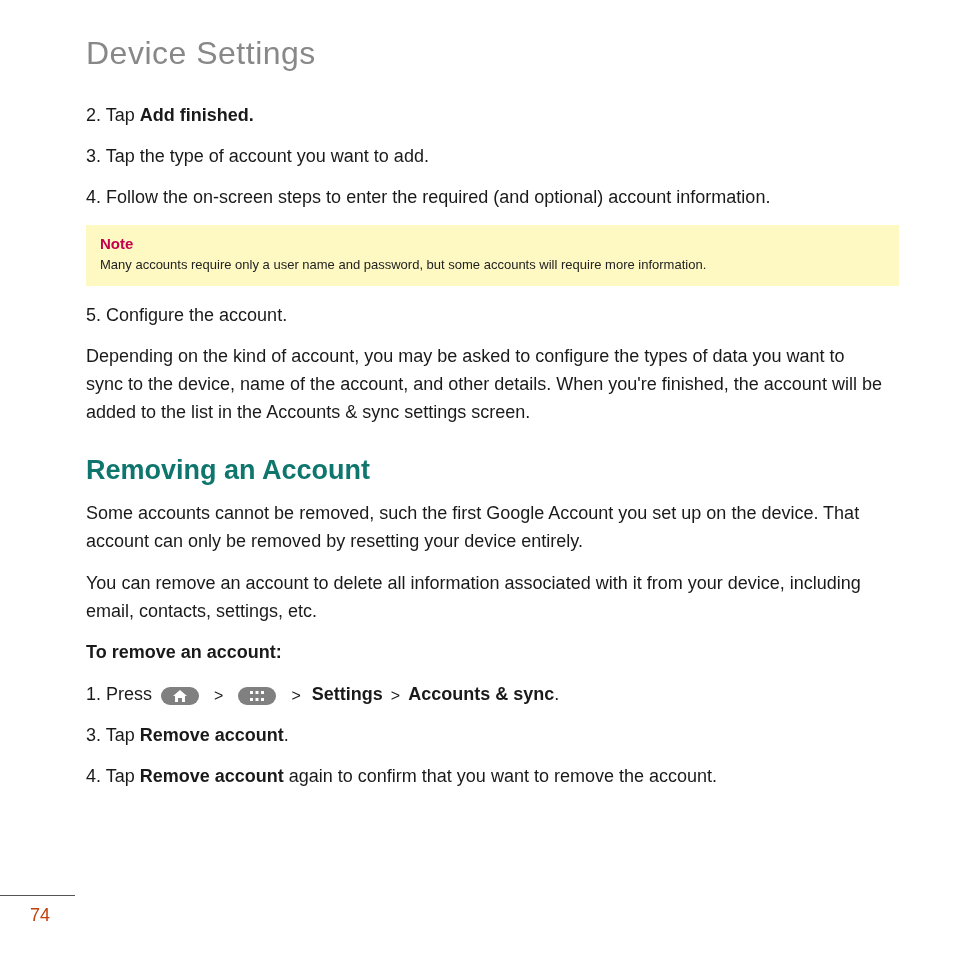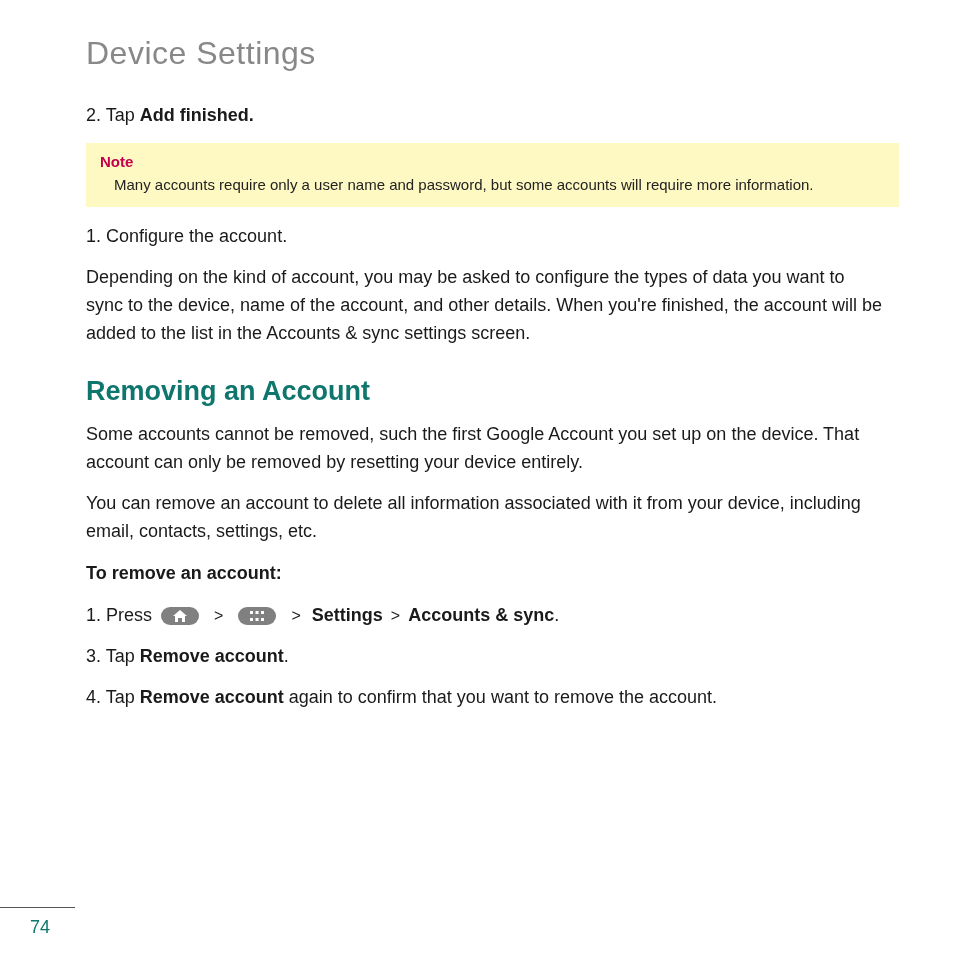--- a/index.html
+++ b/index.html
@@ -36,24 +36,23 @@
     padding: 10px 14px 12px 14px;
     margin: 14px 0 16px 0;
   }
   .note-title {
     color: #c4004d;
     font-weight: 700;
     font-size: 15px;
     margin-bottom: 4px;
   }
   .note-text {
-    font-size: 15px;
+    font-size: 13px;
     color: #222;
     line-height: 1.4;
-    margin-left: 14px;
   }
   .para {
     font-size: 18px;
     line-height: 1.55;
     margin: 0 16px 14px 0;
   }
   .section-heading {
     color: #0f766e;
     font-size: 27px;
     font-weight: 600;
@@ -71,23 +70,23 @@
   }
   .key-icon svg {
     position: absolute;
     left: 50%;
     top: 50%;
     transform: translate(-50%,-50%);
   }
   .page-number {
     position: absolute;
     left: 30px;
-    bottom: 16px;
+    bottom: 28px;
     font-size: 18px;
-    color: #0f766e;
+    color: #c2410c;
   }
   .page-number::before {
     content: "";
     position: absolute;
     left: -30px;
     top: -10px;
     width: 75px;
     border-top: 1px solid #555;
   }
   .sep {
@@ -100,28 +99,30 @@
 <body>
 
 <div class="page">
 
   <h1 class="page-title">Device Settings</h1>
 
   <p class="step">
     <span>2. Tap </span><b>Add finished.</b>
   </p>
 
+  <p class="step">3. Tap the type of account you want to add.</p>
 
+  <p class="step">4. Follow the on-screen steps to enter the required (and optional) account information.</p>
 
   <div class="note-box">
     <div class="note-title">Note</div>
     <div class="note-text">Many accounts require only a user name and password, but some accounts will require more information.</div>
   </div>
 
-  <p class="step">1. Configure the account.</p>
+  <p class="step">5. Configure the account.</p>
 
   <p class="para">Depending on the kind of account, you may be asked to configure the types of data you want to sync to the device, name of the account, and other details. When you're finished, the account will be added to the list in the Accounts &amp; sync settings screen.</p>
 
   <h2 class="section-heading">Removing an Account</h2>
 
   <p class="para">Some accounts cannot be removed, such the first Google Account you set up on the device. That account can only be removed by resetting your device entirely.</p>
 
   <p class="para">You can remove an account to delete all information associated with it from your device, including email, contacts, settings, etc.</p>
 
   <p class="para"><b>To remove an account:</b></p>

